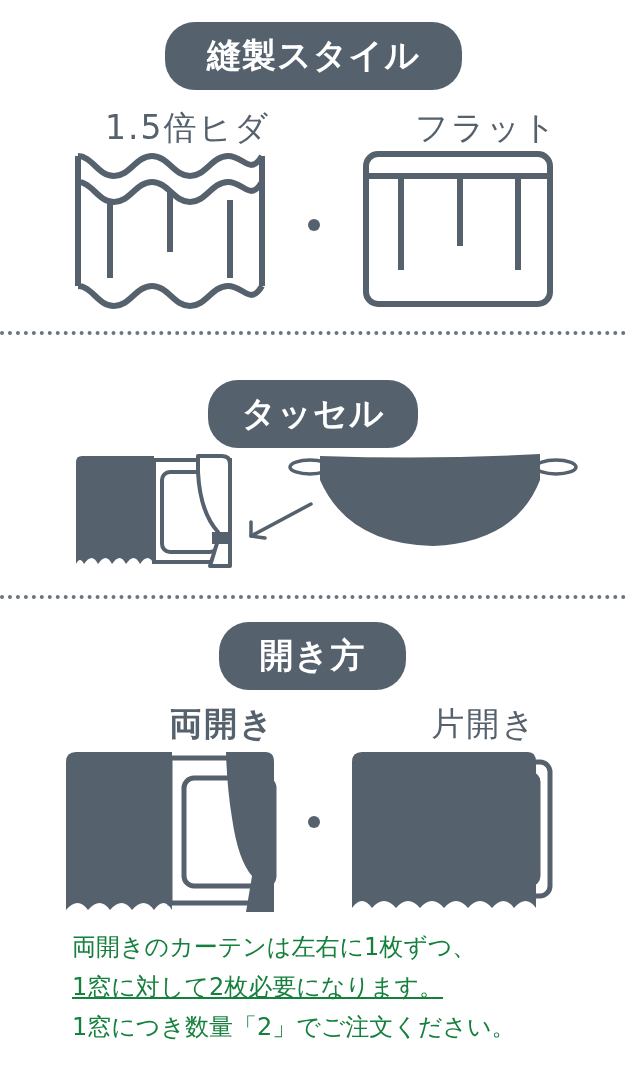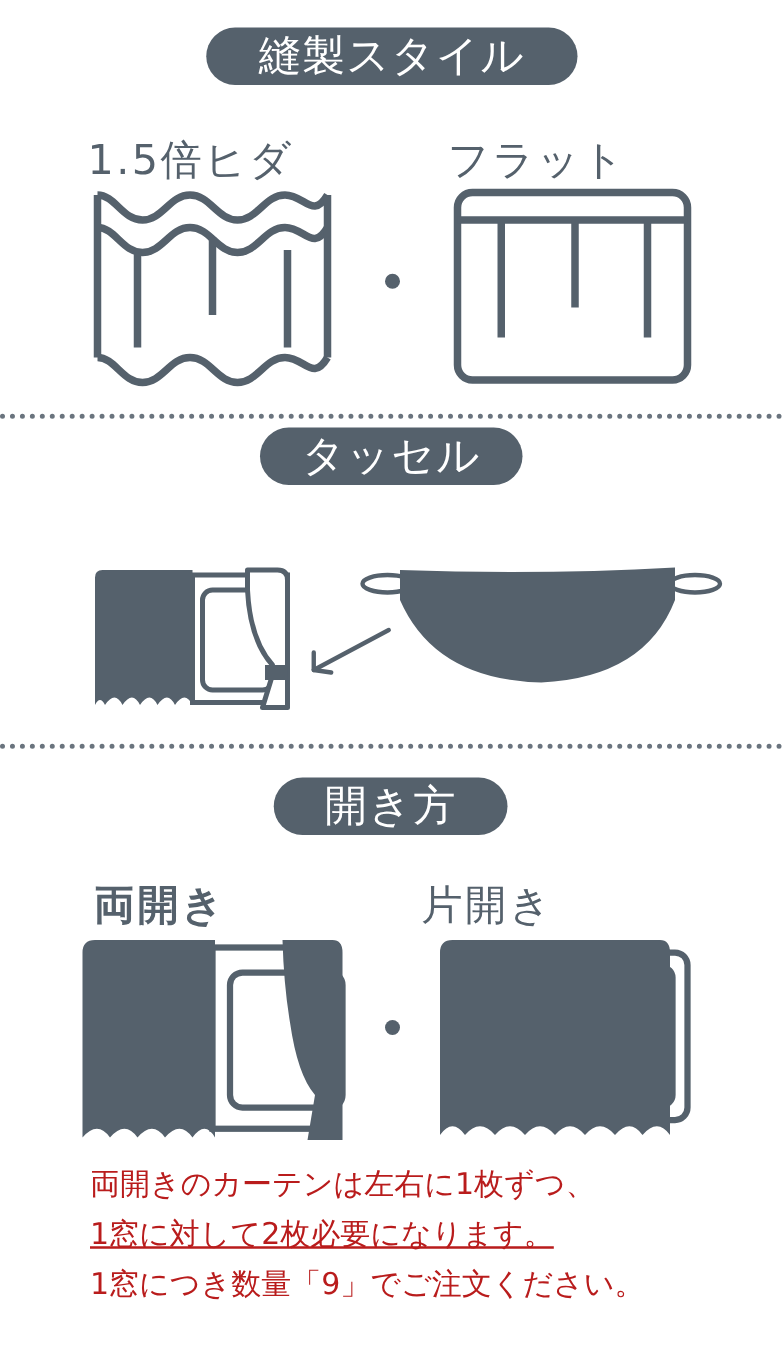--- a/index.html
+++ b/index.html
@@ -1,24 +1,24 @@
 <!DOCTYPE html>
 <html><head>
 <meta charset="utf-8">
 <style>
   html, body { margin:0; padding:0; background:#ffffff; }
   body { width:626px; height:1080px; position:relative; overflow:hidden;
          font-family:"DejaVu Sans", "Liberation Sans", sans-serif; color:#55616c; }
   .pill { position:absolute; background:#55616c; color:#ffffff; border-radius:30px;
           display:flex; align-items:center; justify-content:center;
-          font-weight:normal; font-size:34px; letter-spacing:1px; height:46px; }
-  .label { position:absolute; font-size:33px; color:#55616c; text-align:left; letter-spacing:2px; white-space:nowrap; }
+          font-weight:bold; font-size:34px; letter-spacing:1px; height:68px; }
+  .label { position:absolute; font-size:33px; color:#55616c; text-align:right; letter-spacing:2px; white-space:nowrap; }
   .sep-dot { position:absolute; width:12px; height:12px; border-radius:50%; background:#55616c; }
   .dotted { position:absolute; left:0; width:626px; height:0; border-top:4px dotted #6a747e; }
-  .note { position:absolute; left:72px; font-size:24px; color:#b91c1c; white-space:nowrap; line-height:40px; }
+  .note { position:absolute; left:72px; font-size:24px; color:#15803d; white-space:nowrap; line-height:40px; }
   svg { position:absolute; overflow:visible; }
 </style>
 </head>
 <body>
 
 <div class="pill" style="left:165px; top:22px; width:297px;">
   <span>縫製スタイル</span>
 </div>
 
 <div class="label" style="left:70px; top:106px; width:200px;">1.5倍ヒダ</div>
@@ -44,21 +44,21 @@
     <rect x="4" y="4" width="184" height="150" rx="12" ry="12"></rect>
     <line x1="4" y1="26" x2="188" y2="26"></line>
     <line x1="39" y1="26" x2="39" y2="120"></line>
     <line x1="98" y1="26" x2="98" y2="96"></line>
     <line x1="156" y1="26" x2="156" y2="120"></line>
   </g>
 </svg>
 
 <div class="dotted" style="top:331px;"></div>
 
-<div class="pill" style="left:208px; top:342px; width:210px;">
+<div class="pill" style="left:208px; top:380px; width:210px;">
   <span>タッセル</span>
 </div>
 
 <svg style="left:72px; top:452px;" width="165" height="118" viewBox="0 0 165 118">
 
   <rect x="82" y="8" width="76" height="102" fill="none" stroke="#55616c" stroke-width="4"></rect>
   <rect x="90" y="20" width="56" height="80" rx="8" ry="8" fill="none" stroke="#55616c" stroke-width="4"></rect>
 
   <path d="M4,10 Q4,4 10,4 L82,4 L82,112 Q76,100 68,112 Q62,100 54,112 Q48,100 40,112 Q34,100 26,112 Q20,100 12,112 Q8,104 4,112 Z" fill="#55616c"></path>
 
@@ -98,13 +98,13 @@
 <div class="sep-dot" style="left:308px; top:816px;"></div>
 
 <svg style="left:348px; top:748px;" width="210" height="165" viewBox="0 0 210 165">
   <rect x="150" y="14" width="52" height="134" rx="10" ry="10" fill="none" stroke="#55616c" stroke-width="5"></rect>
   <rect x="150" y="26" width="40" height="110" rx="8" ry="8" fill="none" stroke="#55616c" stroke-width="5"></rect>
   <path d="M4,14 Q4,4 14,4 L180,4 Q188,4 188,14 L188,160 Q178,146 166,160 Q156,146 144,160 Q132,146 120,160 Q108,146 96,160 Q84,146 72,160 Q60,146 48,160 Q36,146 24,160 Q14,146 4,160 Z" fill="#55616c"></path>
 </svg>
 
 <div class="note" style="top:927px;">両開きのカーテンは左右に1枚ずつ、</div>
 <div class="note" style="top:967px;text-decoration:underline;">1窓に対して2枚必要になります。</div>
-<div class="note" style="top:1007px;">1窓につき数量「9」でご注文ください。</div>
+<div class="note" style="top:1007px;">1窓につき数量「2」でご注文ください。</div>
 
 </body></html>

